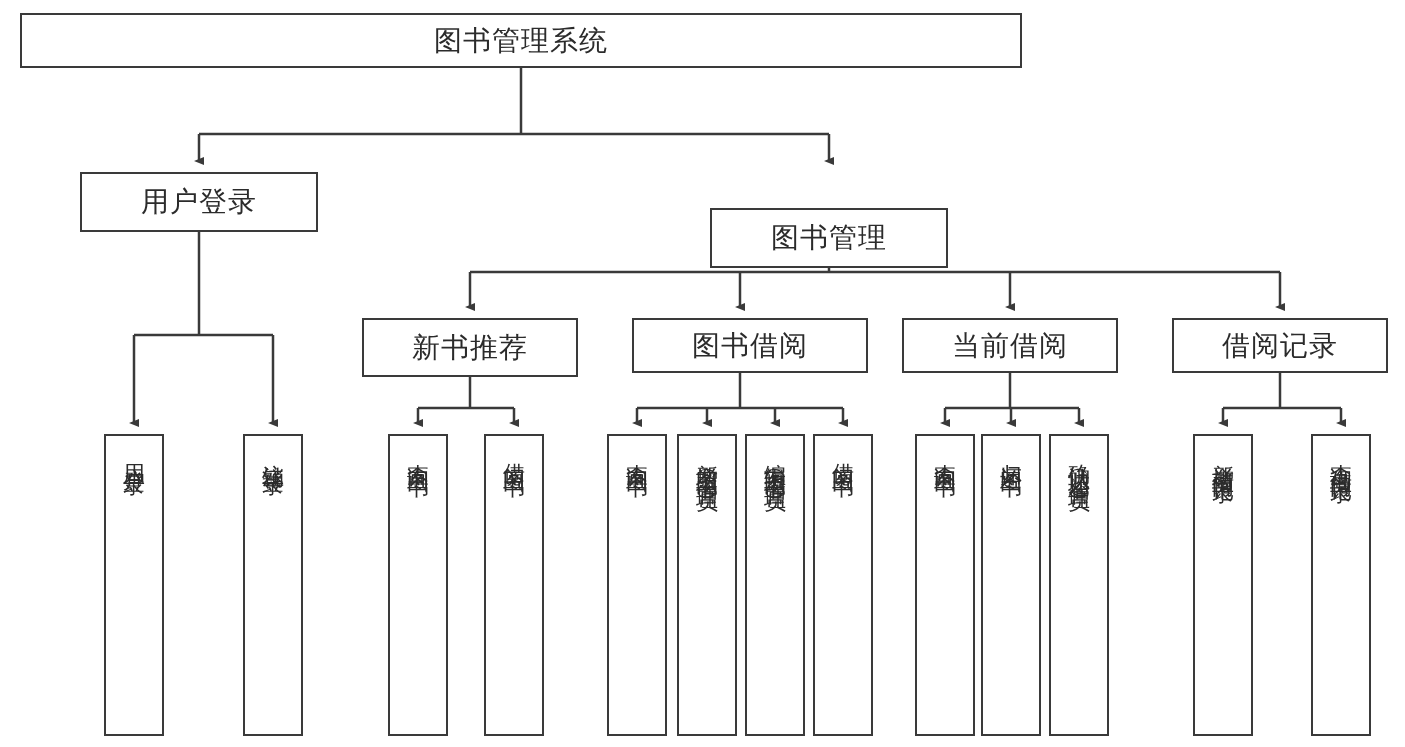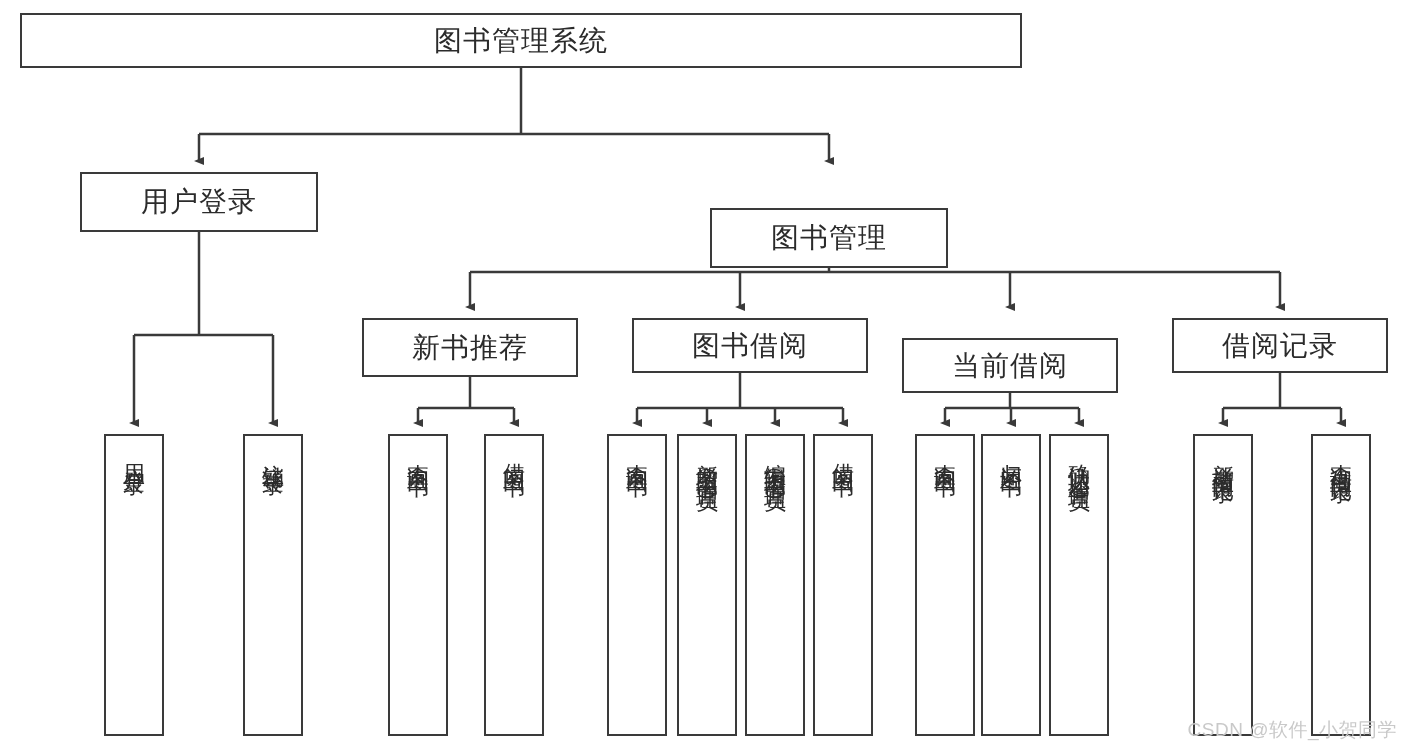--- a/index.html
+++ b/index.html
@@ -119,21 +119,21 @@
       </div>
       <div class="node horiz" style="left: 710px; top: 172px; width: 238px; height: 60px; margin-top: 36px;">
         <span class="label">图书管理</span>
       </div>
       <div class="node horiz" style="left: 362px; top: 318px; width: 216px; height: 59px;">
         <span class="label">新书推荐</span>
       </div>
       <div class="node horiz" style="left: 632px; top: 318px; width: 236px; height: 55px;">
         <span class="label">图书借阅</span>
       </div>
-      <div class="node horiz" style="left: 902px; top: 318px; width: 216px; height: 55px; margin-top: 20px;">
+      <div class="node horiz" style="left: 902px; top: 318px; width: 216px; height: 55px;">
         <span class="label">当前借阅</span>
       </div>
       <div class="node horiz" style="left: 1172px; top: 318px; width: 216px; height: 55px;">
         <span class="label">借阅记录</span>
       </div>
       <div class="node vert" style="left: 104px; top: 434px; width: 60px; height: 302px;">
         <span class="label">用户登录</span>
       </div>
       <div class="node vert" style="left: 243px; top: 434px; width: 60px; height: 302px;">
         <span class="label">注销登录</span>
@@ -166,14 +166,13 @@
         <span class="label">确认归还（管理员）</span>
       </div>
       <div class="node vert" style="left: 1193px; top: 434px; width: 60px; height: 302px;">
         <span class="label">新增借阅记录</span>
       </div>
       <div class="node vert" style="left: 1311px; top: 434px; width: 60px; height: 302px;">
         <span class="label">查询借阅记录</span>
       </div>
     </div>
 
-  <div class="watermark">CSDN @软件_小贺同学</div>
 </div>
 
 </body></html>

